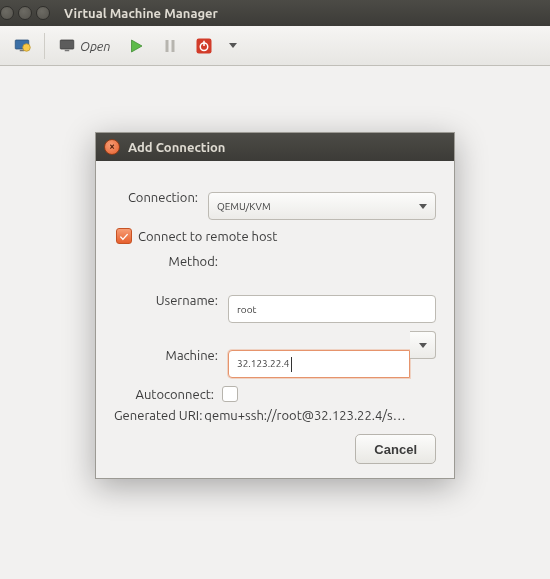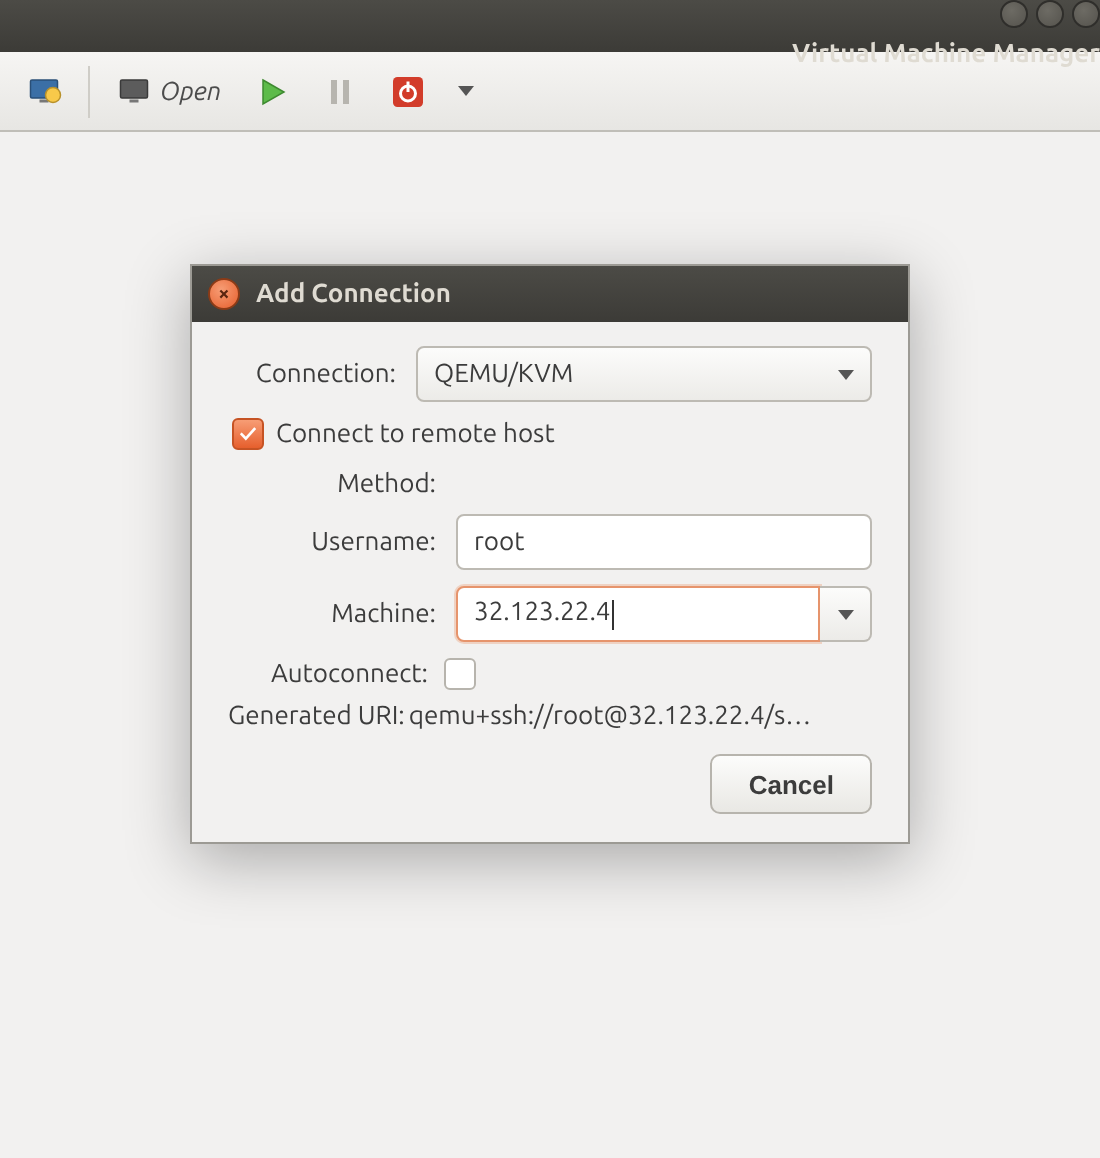--- a/index.html
+++ b/index.html
@@ -10,26 +10,25 @@
     width: 550px;
     height: 579px;
     overflow: hidden;
     color: #3c3c3c;
   }
   
   .titlebar-main {
     background: linear-gradient(#4c4b46, #3c3b37);
     height: 26px;
     display: flex;
-    align-items: flex-end;
+    align-items: center;
     padding: 0 0;
     color: #dfdbd2;
     font-weight: bold;
     gap: 6px;
-    flex-direction: column;
   }
   .win-btn-group { display: flex; gap: 4px; }
   .win-btn {
     width: 14px; height: 14px; border-radius: 50%;
     background: radial-gradient(circle at 40% 35%, #6d6b64, #55534d);
     border: 1px solid #2f2e2b;
   }
   .titlebar-main .title { margin-left: 8px; font-size: 13px; color: #dfdbd2; }
 
   
@@ -105,22 +104,23 @@
   .select, .text-input, .combo {
     flex: 1;
     height: 28px;
     border: 1px solid #bdbab3;
     border-radius: 4px;
     background: linear-gradient(#fcfcfb, #ecebe8);
     padding: 0 8px;
     display: flex;
     align-items: center;
     justify-content: space-between;
-    font-size: 13px;
-    color: #3c3c3c;
+    font-size: 10px;
+    color: #3c3c3c;
+    margin-top: 19px;
   }
   .text-input {
     background: #ffffff;
     justify-content: flex-start;
   }
   .text-input.focused {
     border-color: #e6946c;
     box-shadow: 0 0 0 1px rgba(230,120,60,0.25);
     text-align: right;
   }

